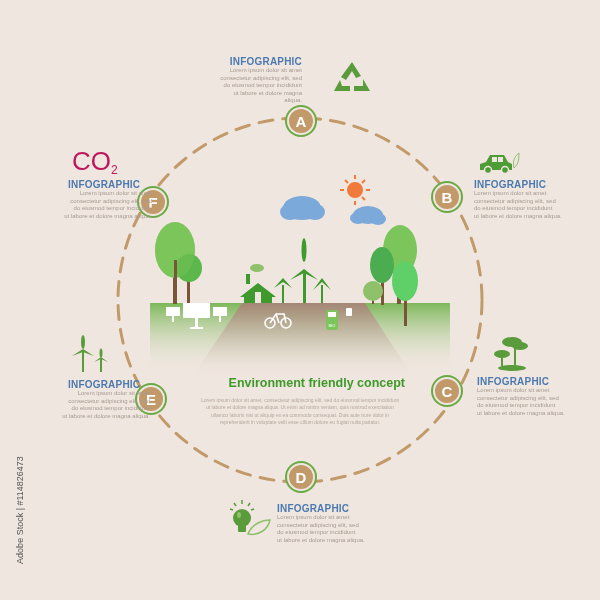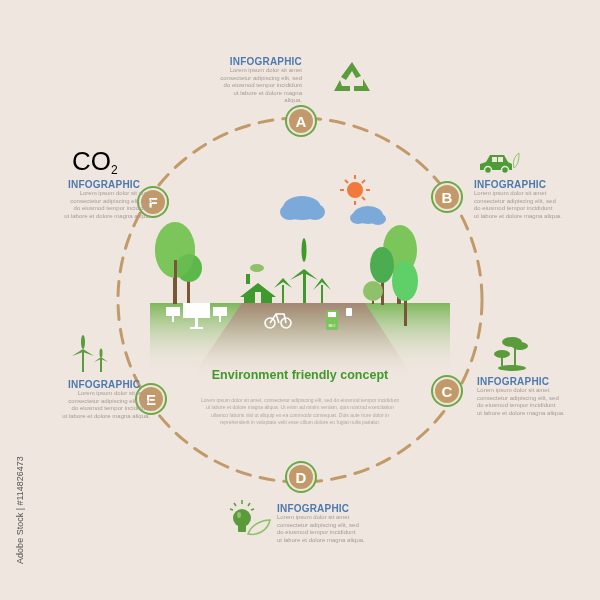--- a/index.html
+++ b/index.html
@@ -4,23 +4,23 @@
 <style>
   html,body{margin:0;padding:0;}
   body{width:600px;height:600px;background:#efe6df;position:relative;overflow:hidden;font-family:"Liberation Sans",sans-serif;}
   .abs{position:absolute;}
   .ring{position:absolute;left:0;top:0;width:600px;height:600px;}
   .node{position:absolute;width:24px;height:24px;border-radius:50%;background:#c29a6a;border:2px solid #efe6df;box-shadow:0 0 0 2px #6aaa45;display:flex;align-items:center;justify-content:center;color:#fff;font-weight:bold;font-size:15px;}
   .info{position:absolute;font-size:6px;line-height:7.6px;color:#a79b92;}
   .info .t{color:#4c7ab0;font-weight:bold;font-size:10px;line-height:10px;letter-spacing:0.2px;}
   .info.r{text-align:right;}
   .info.l{text-align:left;}
-  .co2{position:absolute;left:72px;top:148px;color:#000000;font-size:26px;line-height:26px;text-align:right;}
+  .co2{position:absolute;left:72px;top:148px;color:#be185d;font-size:26px;line-height:26px;text-align:right;}
   .co2 sub{font-size:12px;vertical-align:-4px;}
-  .title{position:absolute;left:195px;top:368px;width:210px;text-align:center;color:#3f9a2a;font-weight:bold;font-size:12.5px;}
+  .title{position:absolute;left:195px;top:376px;width:210px;text-align:right;color:#3f9a2a;font-weight:bold;font-size:12.5px;}
   .para{position:absolute;left:200px;top:397px;width:200px;text-align:center;color:#b5a89e;font-size:5px;line-height:7.4px;}
   .wm{position:absolute;left:-40px;top:505px;transform:rotate(-90deg);transform-origin:center;font-size:9px;color:#555;width:120px;text-align:center;}
 </style>
 </head>
 <body>
 
 <svg class="ring" viewBox="0 0 600 600">
   <circle cx="300" cy="300" r="182" fill="none" stroke="#c29a6a" stroke-width="3" stroke-dasharray="14 10" stroke-linecap="round"></circle>
 </svg>
 

